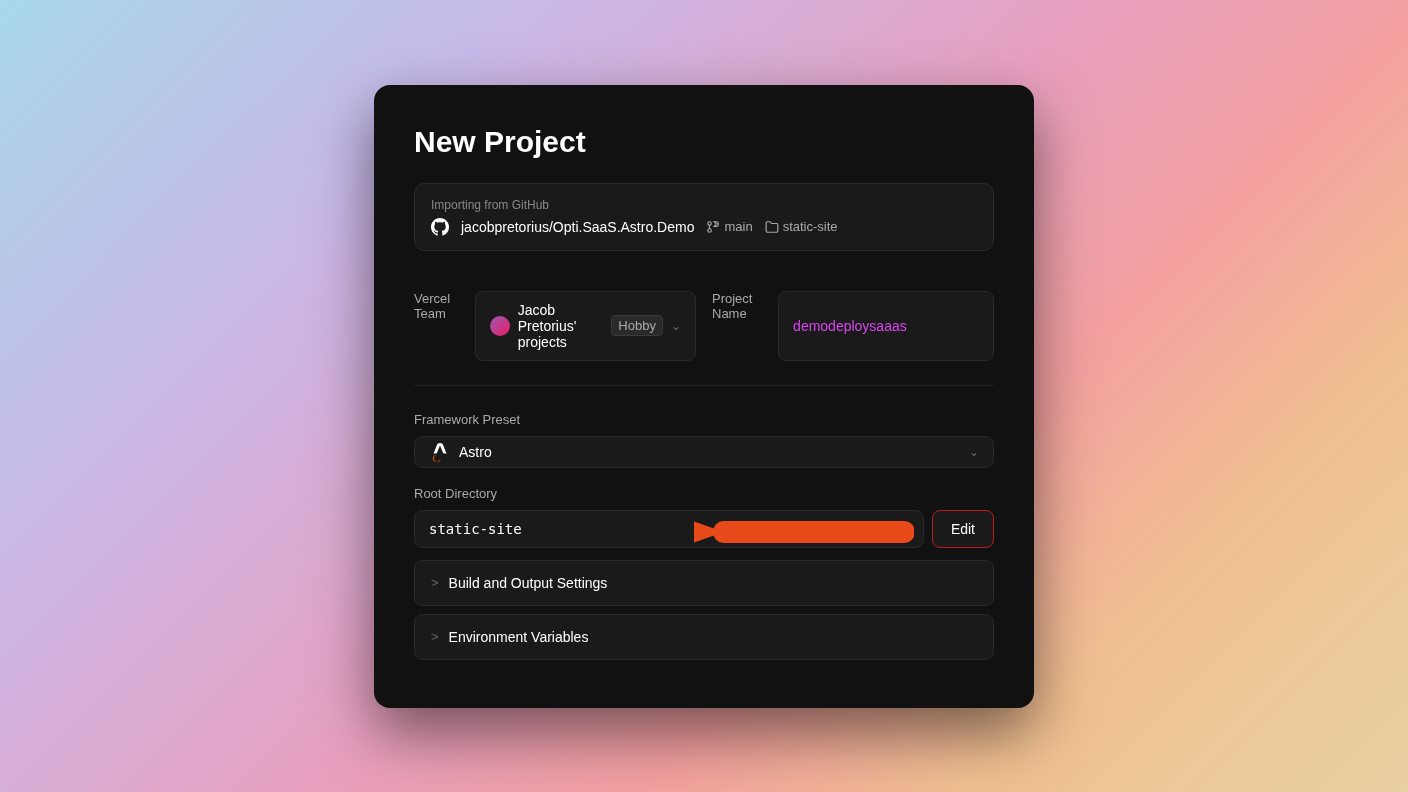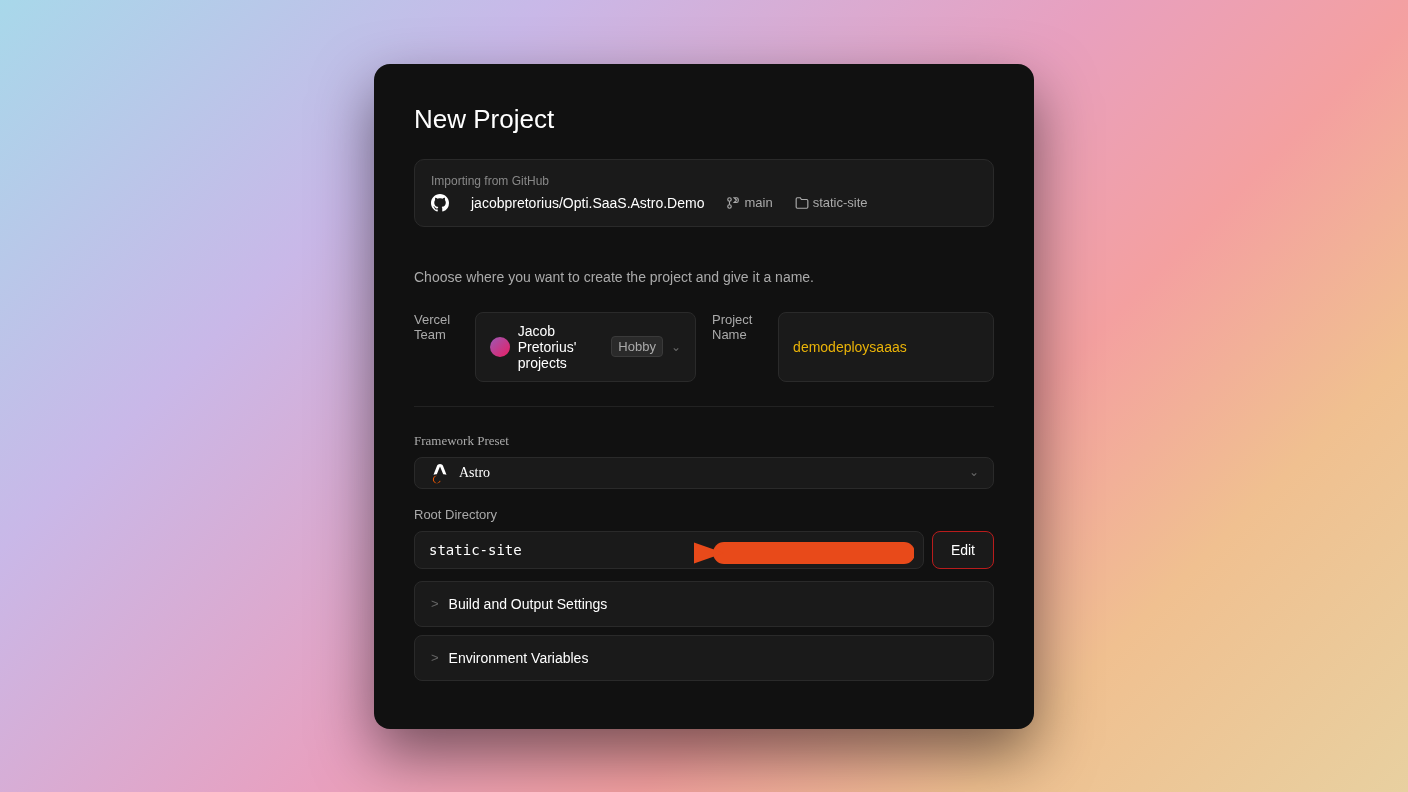--- a/index.html
+++ b/index.html
@@ -31,22 +31,22 @@
       z-index: 1;
       background: #111111;
       border-radius: 16px;
       width: 660px;
       padding: 40px;
       color: #ffffff;
       box-shadow: 0 25px 60px rgba(0,0,0,0.5);
     }
 
     .modal-title {
-      font-size: 26px;
-      font-weight: 400;
+      font-size: 30px;
+      font-weight: 700;
       color: #ffffff;
       margin-bottom: 24px;
     }
 
     .import-banner {
       background: #1a1a1a;
       border: 1px solid #2a2a2a;
       border-radius: 10px;
       padding: 14px 16px;
       margin-bottom: 40px;
@@ -54,21 +54,21 @@
 
     .import-label {
       font-size: 12px;
       color: #888888;
       margin-bottom: 6px;
     }
 
     .import-info {
       display: flex;
       align-items: center;
-      gap: 22px;
+      gap: 12px;
       font-size: 14px;
       color: #ffffff;
     }
 
     .github-icon {
       width: 18px;
       height: 18px;
       flex-shrink: 0;
     }
 
@@ -151,35 +151,34 @@
     .chevron-icon {
       color: #666666;
       font-size: 12px;
     }
 
     .input-field {
       background: #1a1a1a;
       border: 1px solid #2a2a2a;
       border-radius: 8px;
       padding: 10px 14px;
-      color: #eab308;
+      color: #d946ef;
       font-size: 14px;
       width: 100%;
       outline: none;
     }
 
     .divider {
       border: none;
       border-top: 1px solid #222222;
       margin-bottom: 24px;
     }
 
     .framework-section {
       margin-bottom: 16px;
-      font-family: Liberation Serif, serif;
     }
 
     .framework-select {
       background: #1a1a1a;
       border: 1px solid #2a2a2a;
       border-radius: 8px;
       padding: 4px 14px;
       color: #ffffff;
       font-size: 14px;
       display: flex;
@@ -292,21 +291,20 @@
       <span class="folder-info">
 
         <svg width="14" height="14" viewBox="0 0 24 24" fill="none" stroke="#aaaaaa" stroke-width="2">
           <path d="M22 19a2 2 0 0 1-2 2H4a2 2 0 0 1-2-2V5a2 2 0 0 1 2-2h5l2 3h9a2 2 0 0 1 2 2z"></path>
         </svg>
         <span>static-site</span>
       </span>
     </div>
   </div>
 
-  <p class="description">Choose where you want to create the project and give it a name.</p>
 
   <div class="form-row">
     <div class="form-group">
       <label class="form-label">Vercel Team</label>
       <div class="select-field">
         <div class="select-left">
           <div class="team-avatar"></div>
           <span>Jacob Pretorius' projects</span>
           <span class="hobby-badge">Hobby</span>
         </div>

